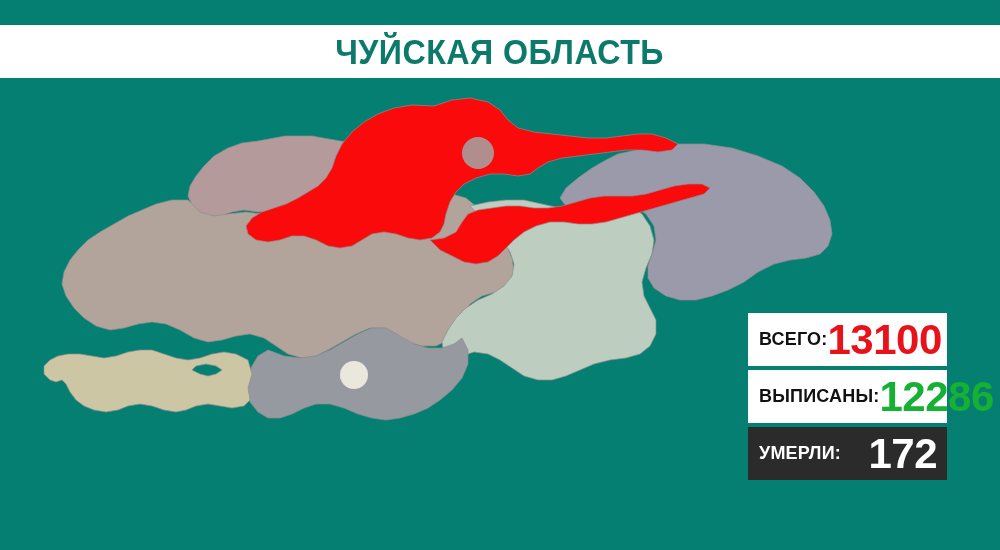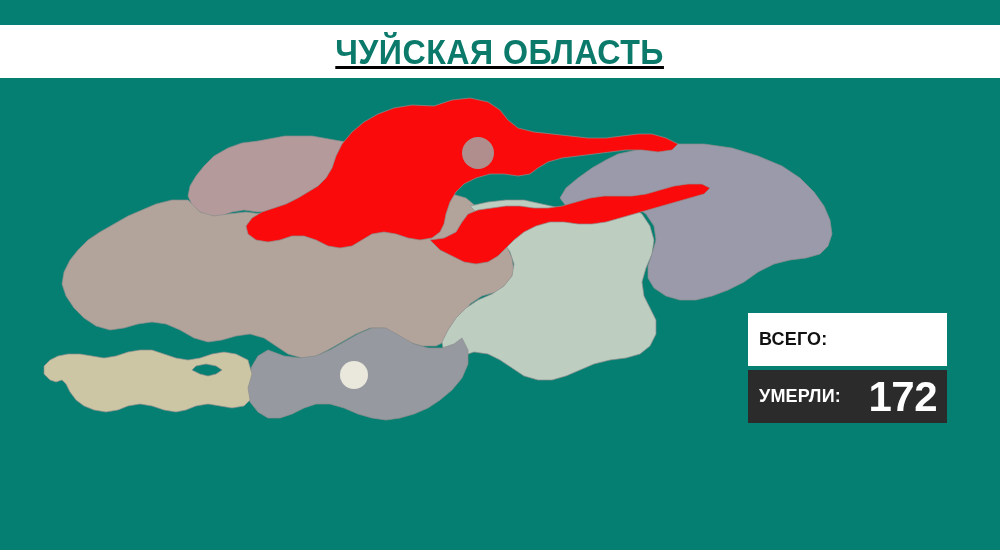--- a/index.html
+++ b/index.html
@@ -24,21 +24,20 @@
     background: #047f72;
   }
   #title-band {
     position: absolute;
     left: 0; top: 25px;
     width: 1000px; height: 53px;
     background: #ffffff;
     display: flex;
     align-items: center;
     justify-content: center;
-    text-decoration: underline;
   }
   #page-title {
     color: #0b7a6b;
     font-family: "Liberation Sans Narrow", "Liberation Sans", sans-serif;
     font-size: 35px;
     font-weight: bold;
     letter-spacing: 0.5px;
     transform: scaleX(0.92);
     white-space: nowrap;
   }
@@ -176,22 +175,27 @@
       <circle class="city-dot" cx="478" cy="65" r="16" fill="#b08e8e"></circle>
 
       <circle class="city-dot" cx="354" cy="287" r="14" fill="#eae8dc"></circle>
     </svg>
   </div>
 
   <div id="stats-panel">
 
     <div class="stat-row light">
       <span class="stat-label">ВСЕГО:</span>
+      <span class="stat-value red">13100</span>
     </div>
 
+    <div class="stat-row light">
+      <span class="stat-label">ВЫПИСАНЫ:</span>
+      <span class="stat-value green">12286</span>
+    </div>
 
     <div class="stat-row dark">
       <span class="stat-label">УМЕРЛИ:</span>
       <span class="stat-value white">172</span>
     </div>
 
   </div>
 
 </div>
 

